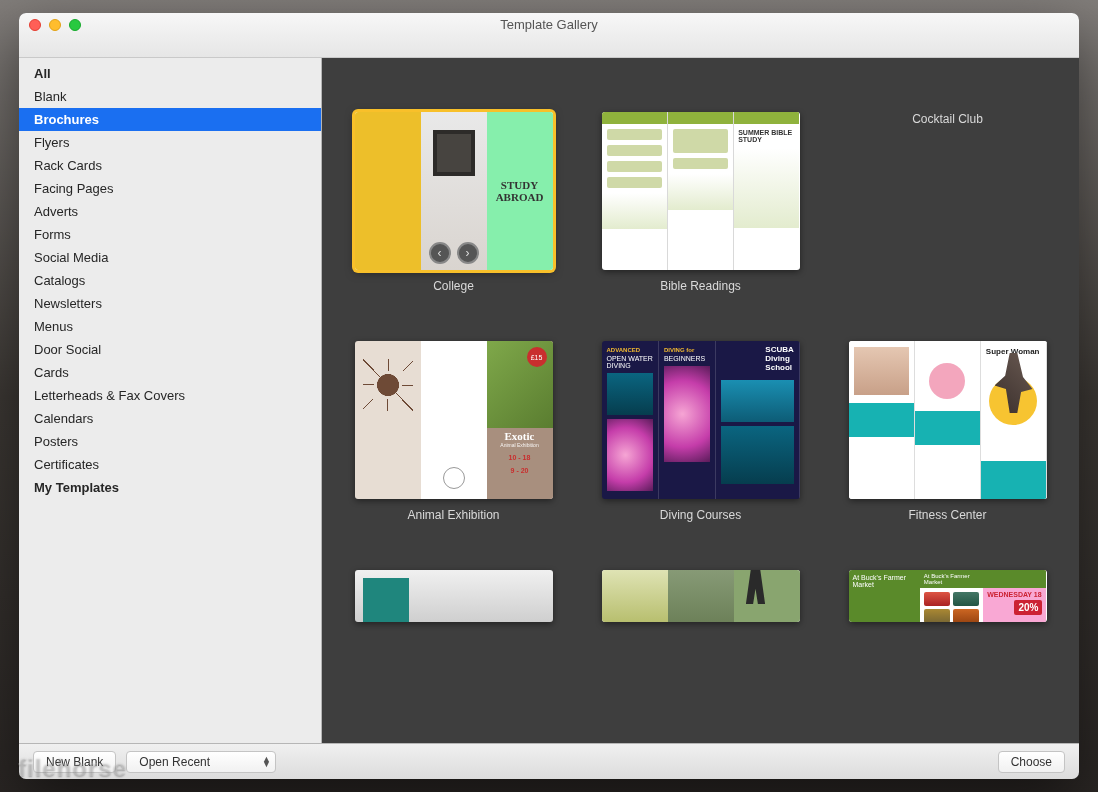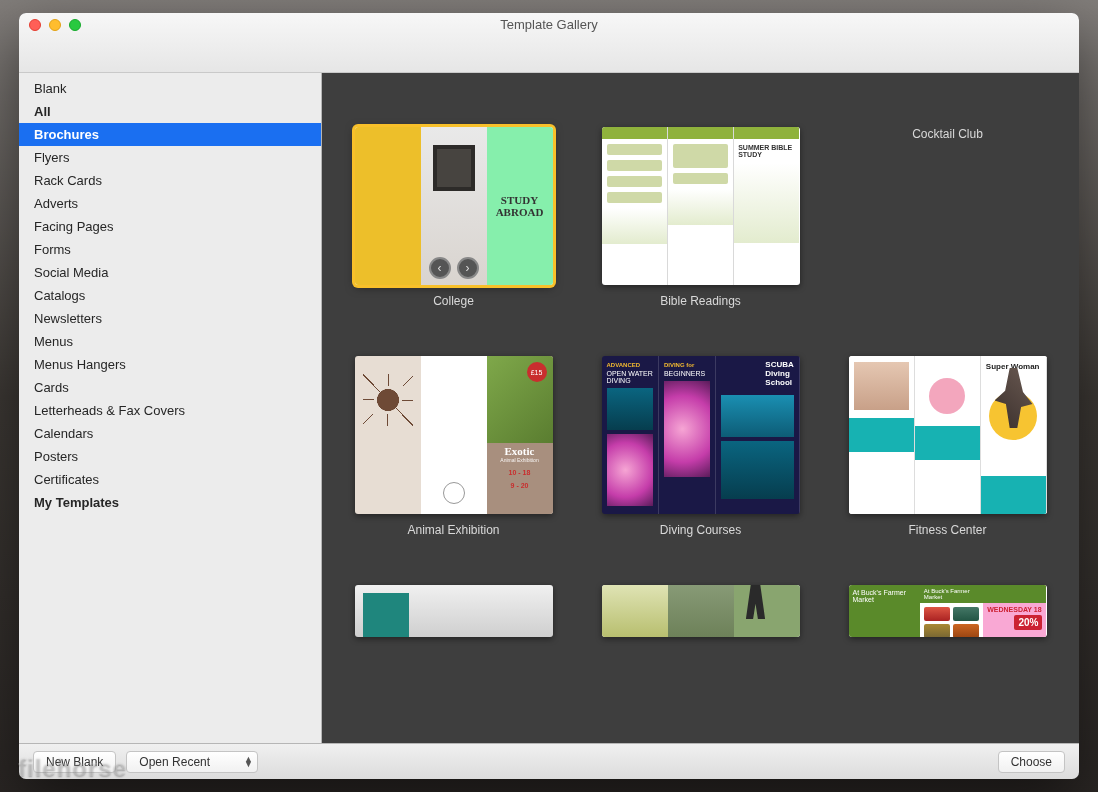--- a/index.html
+++ b/index.html
@@ -17,21 +17,21 @@
   width: 1060px;
   height: 766px;
   background: #3e3e3e;
   border-radius: 7px;
   box-shadow: 0 22px 60px rgba(0,0,0,.5);
   overflow: hidden;
   display: flex;
   flex-direction: column;
 }
 .titlebar {
-  height: 60px;
+  height: 45px;
   background: linear-gradient(#f7f7f7,#e6e6e6);
   border-bottom: 1px solid #c9c9c9;
   display: flex;
   align-items: flex-start;
   position: relative;
 }
 .traffic {
   position: absolute;
   top: 6px; left: 10px;
   display: flex;
@@ -218,21 +218,21 @@
   background:linear-gradient(#fff,#f1f1f1);
   border:1px solid #c4c4c4;
   border-radius:4px;
   font-size:12px;
   color:#333;
   padding:0 12px;
   display:flex;
   align-items:center;
   cursor:pointer;
 }
-.btn.select{ padding-right:4px; gap:34px;}
+.btn.select{ padding-right:4px; gap:52px;}
 .btn.select .chev{font-size:9px;color:#555;display:flex;flex-direction:column;line-height:.55;}
 .spacer{flex:1;}
 .watermark{
   position:absolute;
   left:18px; bottom:10px;
   font-size:24px;
   font-weight:700;
   letter-spacing:1px;
   color:rgba(255,255,255,.22);
   text-shadow:0 1px 2px rgba(0,0,0,.3);
@@ -251,33 +251,33 @@
       <div class="dot red"></div>
       <div class="dot yellow"></div>
       <div class="dot green"></div>
     </div>
     <div class="title">Template Gallery</div>
   </div>
 
   <div class="body">
 
     <div class="sidebar">
+      <div class="side-item bold">All</div>
       <div class="side-item">Blank</div>
-      <div class="side-item bold">All</div>
       <div class="side-item selected">Brochures</div>
       <div class="side-item">Flyers</div>
       <div class="side-item">Rack Cards</div>
+      <div class="side-item">Facing Pages</div>
       <div class="side-item">Adverts</div>
-      <div class="side-item">Facing Pages</div>
       <div class="side-item">Forms</div>
       <div class="side-item">Social Media</div>
       <div class="side-item">Catalogs</div>
       <div class="side-item">Newsletters</div>
       <div class="side-item">Menus</div>
-      <div class="side-item">Menus Hangers</div>
+      <div class="side-item">Door Social</div>
       <div class="side-item">Cards</div>
       <div class="side-item">Letterheads &amp; Fax Covers</div>
       <div class="side-item">Calendars</div>
       <div class="side-item">Posters</div>
       <div class="side-item">Certificates</div>
       <div class="side-item bold">My Templates</div>
     </div>
 
     <div class="content">
       <div class="grid">

